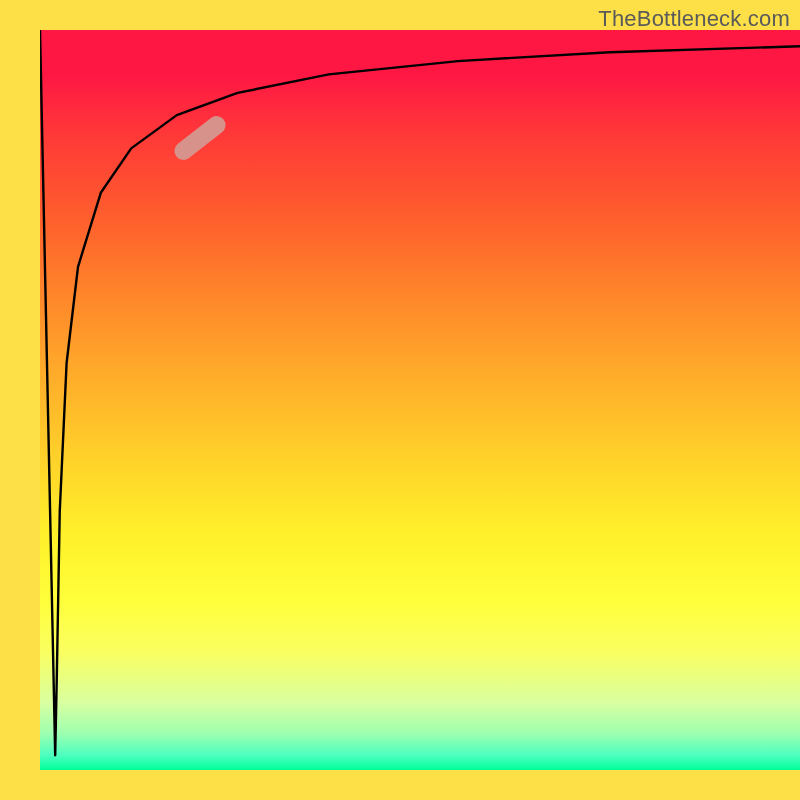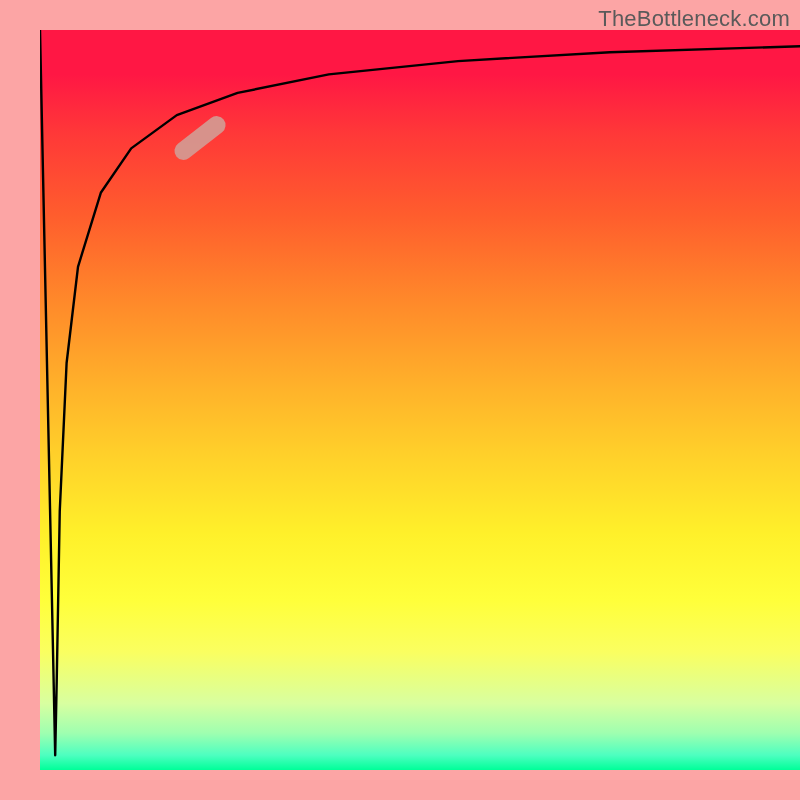--- a/index.html
+++ b/index.html
@@ -8,21 +8,21 @@
     width: 800px;
     height: 800px;
     background: #ffffff;
     font-family: Arial, Helvetica, sans-serif;
     overflow: hidden;
   }
   .frame {
     position: relative;
     width: 800px;
     height: 800px;
-    background: #fca5a5;
+    background: #fde047;
   }
   .plot {
     position: absolute;
     left: 40px;
     top: 30px;
     width: 760px;
     height: 740px;
     background: linear-gradient(to bottom,
       #ff1744 0%,
       #ff1744 6%,

